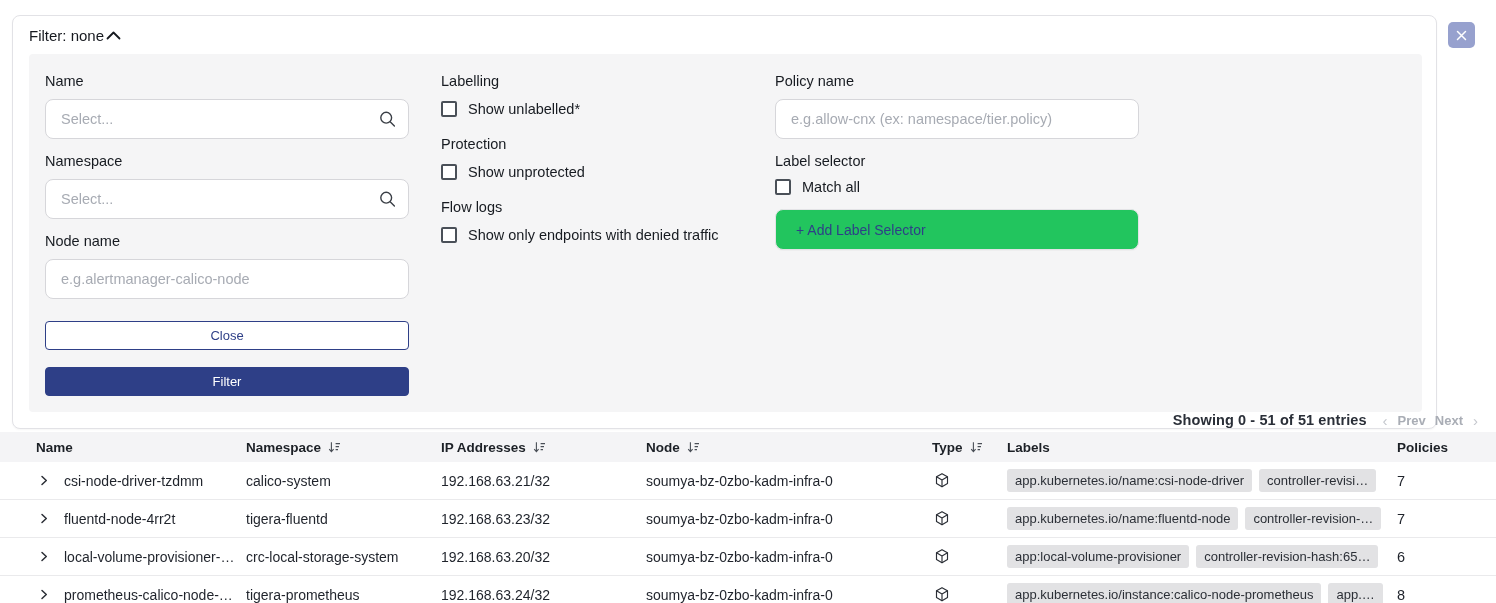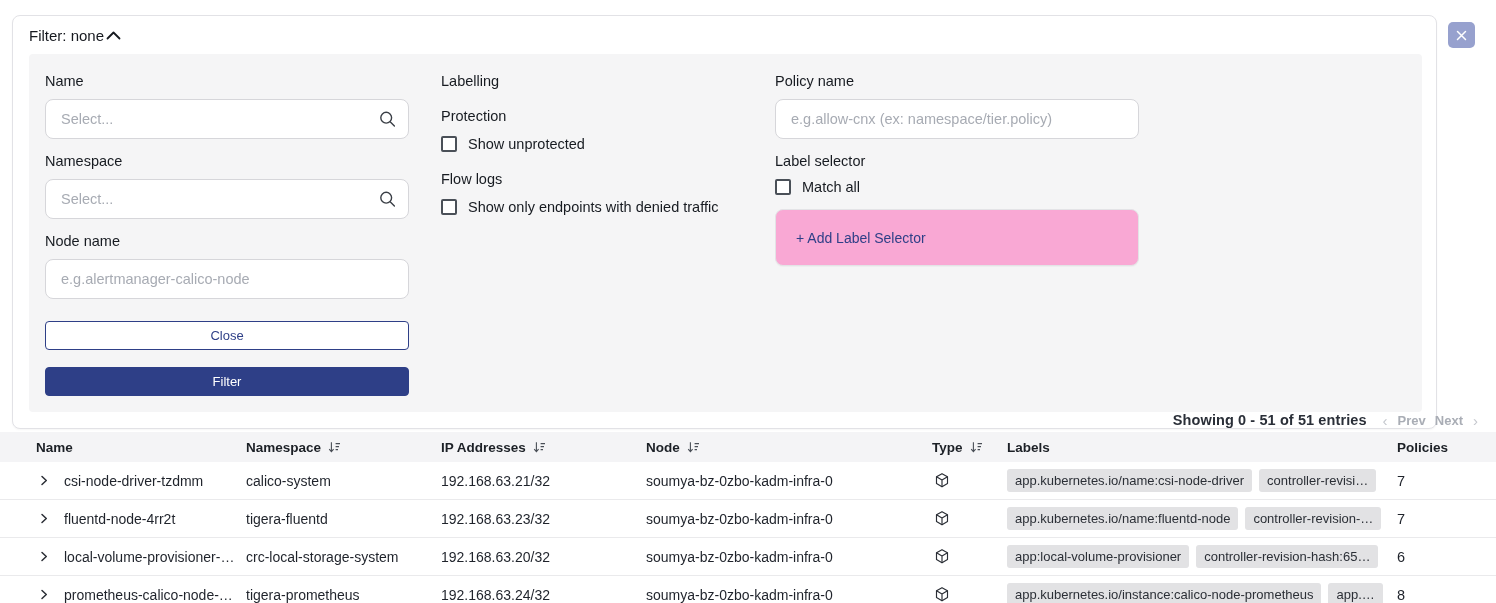--- a/index.html
+++ b/index.html
@@ -56,22 +56,22 @@
   .checkbox {
     width: 16px; height: 16px; flex: 0 0 16px;
     border: 2px solid #4a5058; border-radius: 2px; background: #fff; cursor: pointer;
   }
   .check-label { font-size: 14.5px; color: #171b21; }
   .group-title { font-size: 14.5px; color: #171b21; margin: 0 0 12px 0; }
   .group { margin-bottom: 19px; }
   .group:last-child { margin-bottom: 0; }
 
   .add-selector-btn {
-    width: 100%; height: 57px; margin-top: 8px;
-    background: #f9a8d4; border: 1px solid #e3e3e6; border-radius: 8px;
+    width: 100%; height: 41px; margin-top: 8px;
+    background: #22c55e; border: 1px solid #e3e3e6; border-radius: 8px;
     color: #2e3f87; font-size: 14px; text-align: left; padding: 4px 20px;
     font-family: "Liberation Sans", sans-serif; cursor: pointer;
     box-shadow: 0 1px 1px rgba(0,0,0,0.03);
   }
 
   .panel-close-btn {
     position: absolute; top: 22px; right: 21px; width: 27px; height: 26px;
     background: #97a1ce; border: none; border-radius: 5px; cursor: pointer;
     display: flex; align-items: center; justify-content: center; line-height: 0;
   }
@@ -154,20 +154,24 @@
 
         <div class="btn-row">
           <button class="btn btn-outline">Close</button>
           <button class="btn btn-primary">Filter</button>
         </div>
       </div>
 
       <div>
         <div class="group">
           <div class="group-title">Labelling</div>
+          <div class="check-row">
+            <span class="checkbox"></span>
+            <span class="check-label">Show unlabelled*</span>
+          </div>
         </div>
         <div class="group">
           <div class="group-title">Protection</div>
           <div class="check-row">
             <span class="checkbox"></span>
             <span class="check-label">Show unprotected</span>
           </div>
         </div>
         <div class="group">
           <div class="group-title">Flow logs</div>

